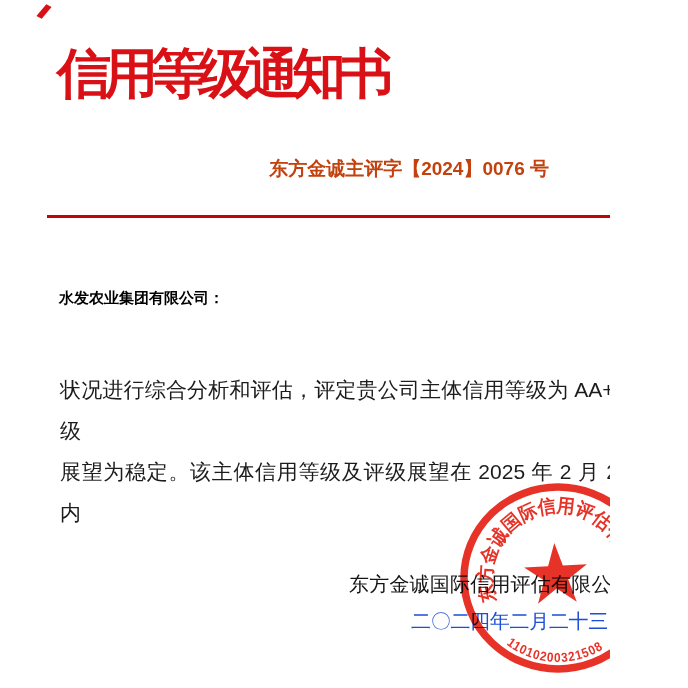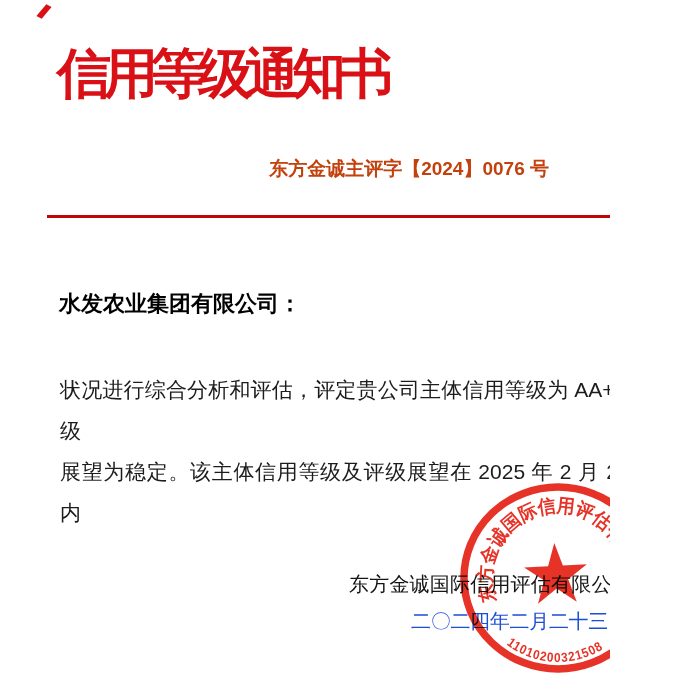--- a/index.html
+++ b/index.html
@@ -19,21 +19,21 @@
   .ref-no{
     position:absolute;top:156px;right:61px;
     font-size:19px;font-weight:bold;color:#c2410c;white-space:nowrap;
   }
   .red-rule{
     position:absolute;left:47px;top:215px;width:616px;height:3px;
     background:#c00508;
   }
   .salutation{
     position:absolute;left:59px;top:289px;
-    font-size:22px;font-weight:bold;color:#000;white-space:nowrap;
+    font-size:15px;font-weight:bold;color:#000;white-space:nowrap;
   }
   .body-text{
     position:absolute;left:60px;top:369px;width:597px;
     font-size:21px;line-height:41px;color:#1c1c1c;
   }
   .body-text .line{text-align:justify;text-align-last:justify;}
   .body-text .line.last{text-align:justify;text-align-last:left;}
   .signature{
     position:absolute;left:349px;top:571px;
     font-size:20px;color:#151515;white-space:nowrap;letter-spacing:0.2px;

